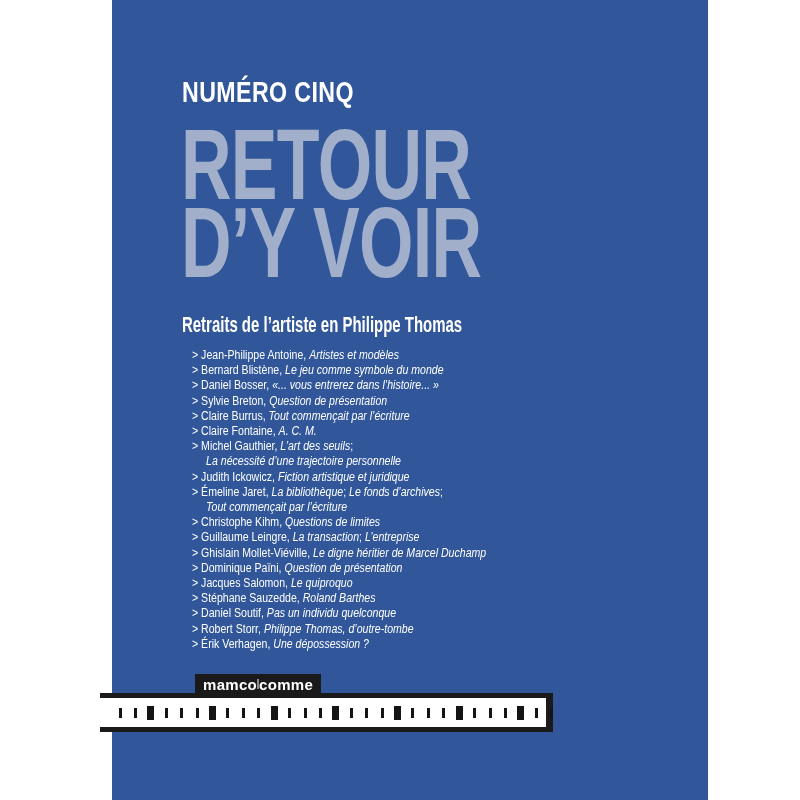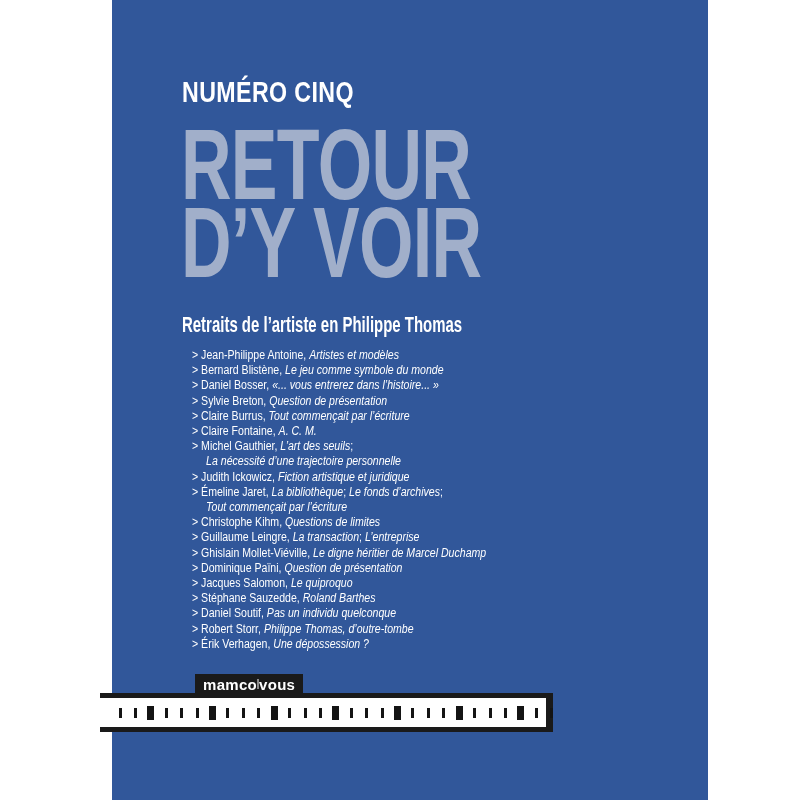--- a/index.html
+++ b/index.html
@@ -136,21 +136,21 @@
       <div class="toc-line"><span>&gt; Jacques Salomon, </span><i>Le quiproquo</i></div>
       <div class="toc-line"><span>&gt; Stéphane Sauzedde, </span><i>Roland Barthes</i></div>
       <div class="toc-line"><span>&gt; Daniel Soutif, </span><i>Pas un individu quelconque</i></div>
       <div class="toc-line"><span>&gt; Robert Storr, </span><i>Philippe Thomas, d’outre-tombe</i></div>
       <div class="toc-line"><span>&gt; Érik Verhagen, </span><i>Une dépossession ?</i></div>
     </div>
 
   <div class="publisher-badge">
     <span>mamco</span>
     <span class="badge-sep"></span>
-    <span>vous</span>
+    <span>comme</span>
   </div>
 
   <div class="filmstrip">
       <div class="tick" style="left: 18.5px;"></div>
       <div class="tick" style="left: 33.92px;"></div>
       <div class="tick thick" style="left: 47.34px;"></div>
       <div class="tick" style="left: 64.76px;"></div>
       <div class="tick" style="left: 80.18px;"></div>
       <div class="tick" style="left: 95.6px;"></div>
       <div class="tick thick" style="left: 109.02px;"></div>

